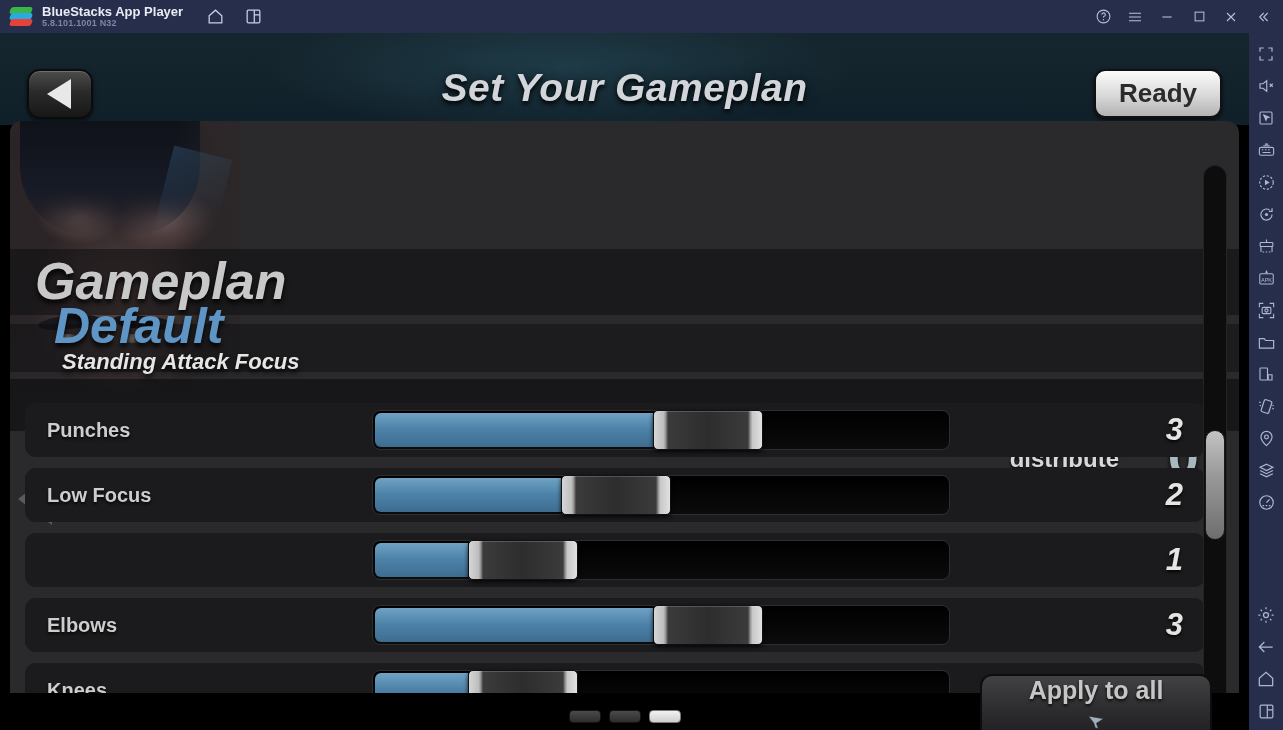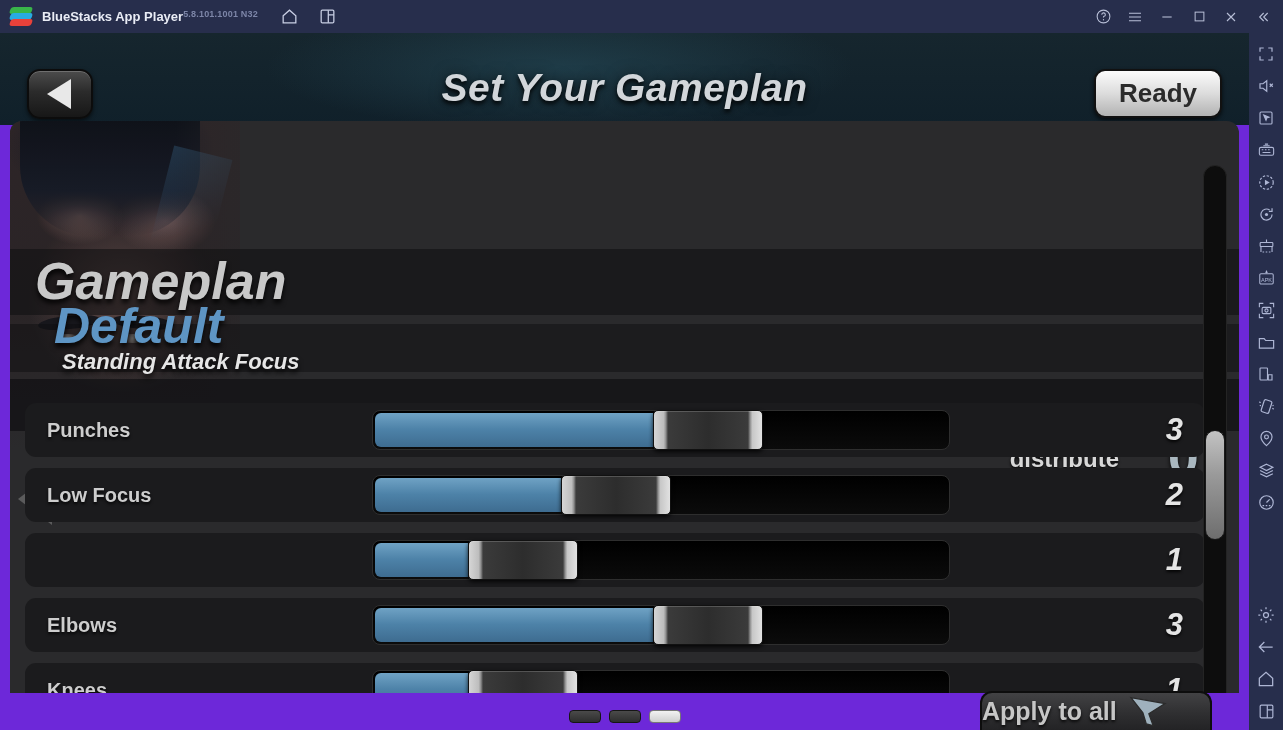--- a/index.html
+++ b/index.html
@@ -20,21 +20,21 @@
   }
   .bs-logo {
     width: 22px; height: 20px; margin-left: 10px; margin-right: 10px;
     position: relative; flex: none;
   }
   .bs-logo i { position: absolute; left: 0; display: block; width: 22px; height: 7px; border-radius: 3px; transform: skewX(-18deg); }
   .bs-logo i:nth-child(1) { top: 0px;  background: #39b54a; }
   .bs-logo i:nth-child(2) { top: 6px;  background: #29abe2; }
   .bs-logo i:nth-child(3) { top: 12px; background: #e8413a; }
 
-  .title-text { display: flex; flex-direction: row; justify-content: flex-start; line-height: 1.05; }
+  .title-text { display: flex; flex-direction: column; justify-content: flex-start; line-height: 1.05; }
   .app-title { color: #e9ecf5; font-size: 13px; font-weight: 700; }
   .app-version { color: #7d86a8; font-size: 9px; font-weight: 700; letter-spacing: .2px; }
 
   .tb-icons { display: flex; align-items: center; margin-left: 22px; gap: 18px; }
   .tb-icon { width: 20px; height: 20px; color: #c9cfe4; display: flex; align-items: center; justify-content: center; cursor: pointer; }
   .tb-icon svg { display: block; }
 
   .tb-right { position: absolute; right: 0; top: 0; height: 33px; display: flex; align-items: center; gap: 0; }
   .win-btn { width: 32px; height: 33px; display: flex; align-items: center; justify-content: center; color: #b9c0d8; cursor: pointer; }
   .win-btn:last-child { margin-right: 4px; }
@@ -45,21 +45,21 @@
     background: #272e4c;
     display: flex; flex-direction: column; align-items: center;
     padding-top: 8px;
   }
   .sb-icon { width: 26px; height: 26px; margin-bottom: 6px; color: #aeb6d4; display: flex; align-items: center; justify-content: center; cursor: pointer; flex: none; }
   .sb-spacer { flex: 1 1 auto; }
 
   
   .game {
     position: absolute; left: 0; top: 33px; width: 1249px; height: 697px;
-    background: #6d28d9;
+    background: #000000;
     overflow: hidden;
   }
   .game-bg-glow {
     position: absolute; left: 0; top: 0; width: 1249px; height: 92px;
     background:
       radial-gradient(ellipse 420px 90px at 560px 35px, rgba(40,80,95,.55), rgba(0,0,0,0) 70%),
       linear-gradient(180deg, #16262e 0%, #10202a 100%);
   }
 
   .back-btn {
@@ -219,26 +219,27 @@
   .scroll-thumb {
     position: absolute; left: 1px; top: 264px; width: 20px; height: 110px;
     border-radius: 10px;
     background: linear-gradient(180deg,#c3c3c3 0%, #9a9a9a 40%, #6e6e6e 100%);
     border: 1px solid #1a1a1a;
     cursor: grab;
   }
 
   
   .apply-btn {
-    position: absolute; right: 37px; bottom: 0px; width: 232px; height: 39px;
+    position: absolute; right: 37px; bottom: 0px; width: 232px; height: 56px;
     border-radius: 12px 12px 0 0;
     background: linear-gradient(180deg,#424244 0%, #2f2f31 55%, #232325 100%);
     border: 2px solid #0d0d0d; border-bottom: none;
-    display: flex; align-items: center; justify-content: flex-start; gap: 10px;
+    display: flex; align-items: center; justify-content: space-between; gap: 10px;
     cursor: pointer;
+    flex-direction: column;
   }
   .apply-btn span { font-size: 25px; font-weight: 700; color: #c6c6c6; text-shadow: 0 2px 3px rgba(0,0,0,.8); }
   .cursor-ico { width: 42px; height: 34px; color: #9fb1bd; }
 
   .pager {
     position: absolute; left: 0; bottom: 7px; width: 1249px;
     display: flex; justify-content: center; gap: 8px;
   }
   .pip {
     width: 32px; height: 13px; border-radius: 4px;

